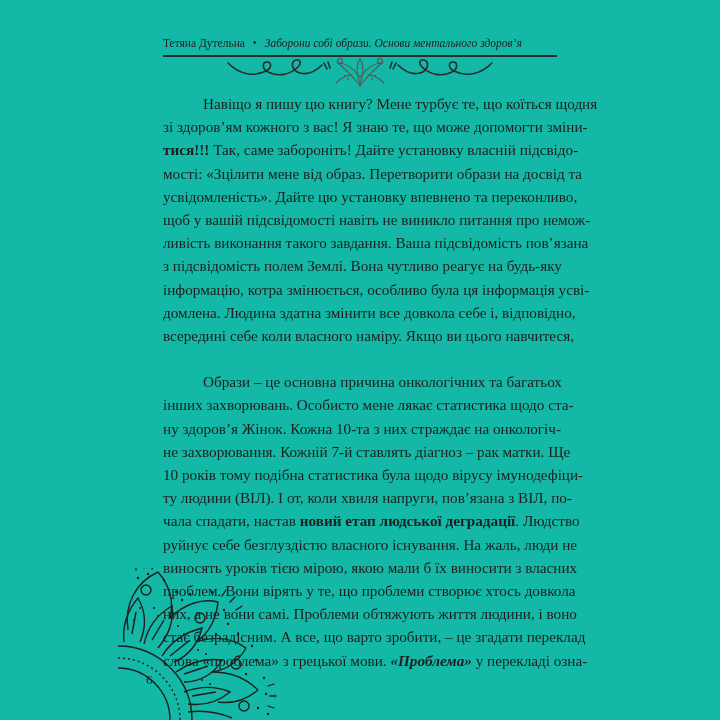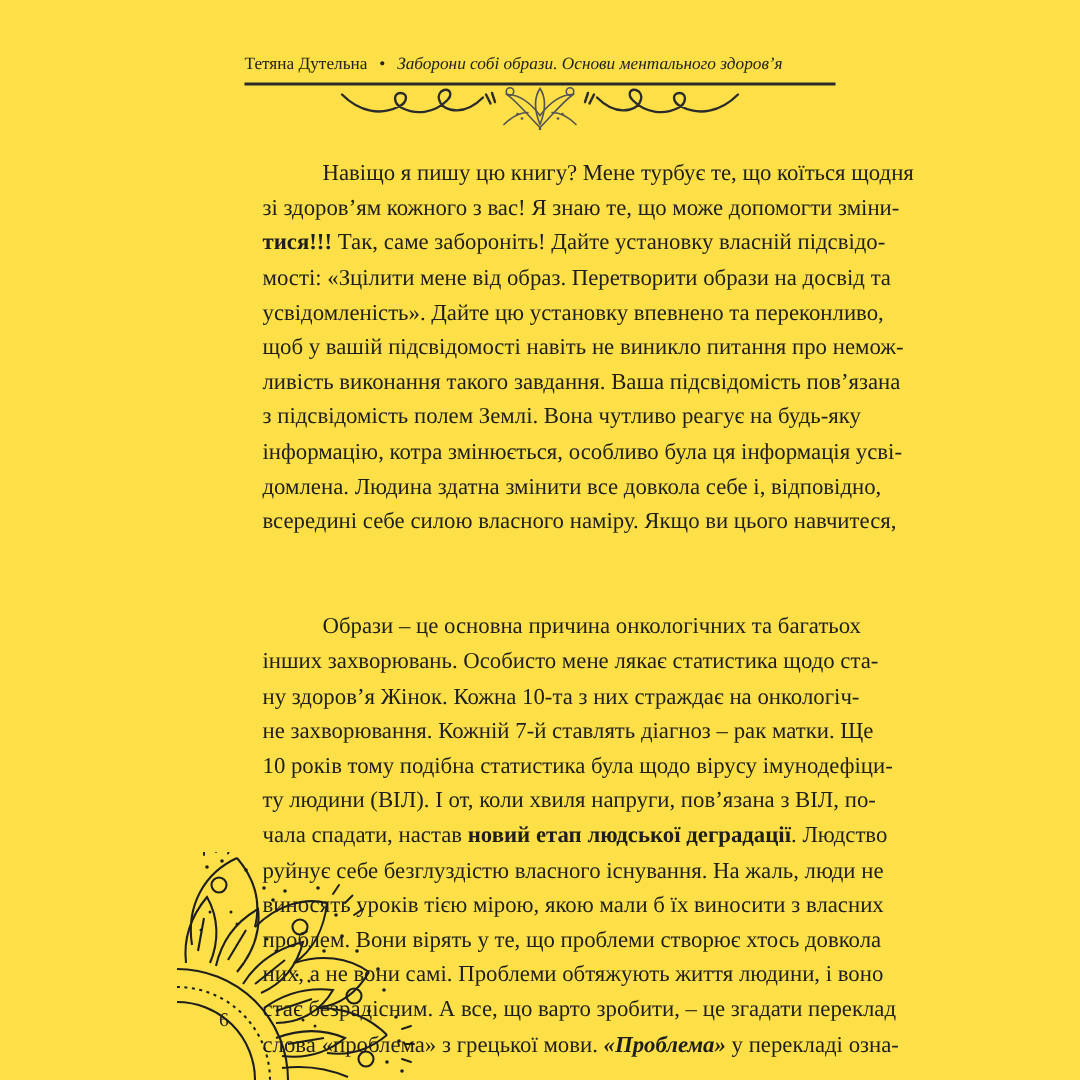--- a/index.html
+++ b/index.html
@@ -12,21 +12,21 @@
       height: 720px;
       position: relative;
       overflow: hidden;
       font-family: "Liberation Serif", "DejaVu Serif", serif;
       color: #1a1a1a;
     }
     .page {
       position: absolute;
       left: 0; top: 0;
       width: 720px; height: 720px;
-      background: #fde047;
+      background: #14b8a6;
     }
     .running-head {
       position: absolute;
       left: 163px;
       top: 36px;
       width: 394px;
       font-size: 11.5px;
       line-height: 14px;
       white-space: nowrap;
       color: #222;
@@ -52,21 +52,21 @@
     .body-text {
       position: absolute;
       left: 163px;
       top: 92px;
       width: 394px;
       font-size: 15.2px;
       line-height: 23.2px;
       color: #1e1e1e;
     }
     .para {
-      margin: 12px;
+      margin: 0;
       text-align: justify;
       text-align-last: left;
     }
     .line {
       display: block;
       text-align: justify;
       text-align-last: justify;
       white-space: nowrap;
       overflow: visible;
     }
@@ -136,21 +136,21 @@
       <span class="line indent"><span>Навіщо я пишу цю книгу? Мене турбує те, що коїться щодня</span></span>
       <span class="line"><span>зі здоров’ям кожного з вас! Я знаю те, що може допомогти зміни-</span></span>
       <span class="line"><span class="b">тися!!!</span><span> Так, саме забороніть! Дайте установку власній підсвідо-</span></span>
       <span class="line"><span>мості: «Зцілити мене від образ. Перетворити образи на досвід та</span></span>
       <span class="line"><span>усвідомленість». Дайте цю установку впевнено та переконливо,</span></span>
       <span class="line"><span>щоб у вашій підсвідомості навіть не виникло питання про немож-</span></span>
       <span class="line"><span>ливість виконання такого завдання. Ваша підсвідомість пов’язана</span></span>
       <span class="line"><span>з підсвідомість полем Землі. Вона чутливо реагує на будь-яку</span></span>
       <span class="line"><span>інформацію, котра змінюється, особливо була ця інформація усві-</span></span>
       <span class="line"><span>домлена. Людина здатна змінити все довкола себе і, відповідно,</span></span>
-      <span class="line"><span>всередині себе силою власного наміру. Якщо ви цього навчитеся,</span></span>
+      <span class="line"><span>всередині себе коли власного наміру. Якщо ви цього навчитеся,</span></span>
     </div>
 
     <div class="gap"></div>
 
     <div class="para">
       <span class="line indent"><span>Образи – це основна причина онкологічних та багатьох</span></span>
       <span class="line"><span>інших захворювань. Особисто мене лякає статистика щодо ста-</span></span>
       <span class="line"><span>ну здоров’я Жінок. Кожна 10-та з них страждає на онкологіч-</span></span>
       <span class="line"><span>не захворювання. Кожній 7-й ставлять діагноз – рак матки. Ще</span></span>
       <span class="line"><span>10 років тому подібна статистика була щодо вірусу імунодефіци-</span></span>

